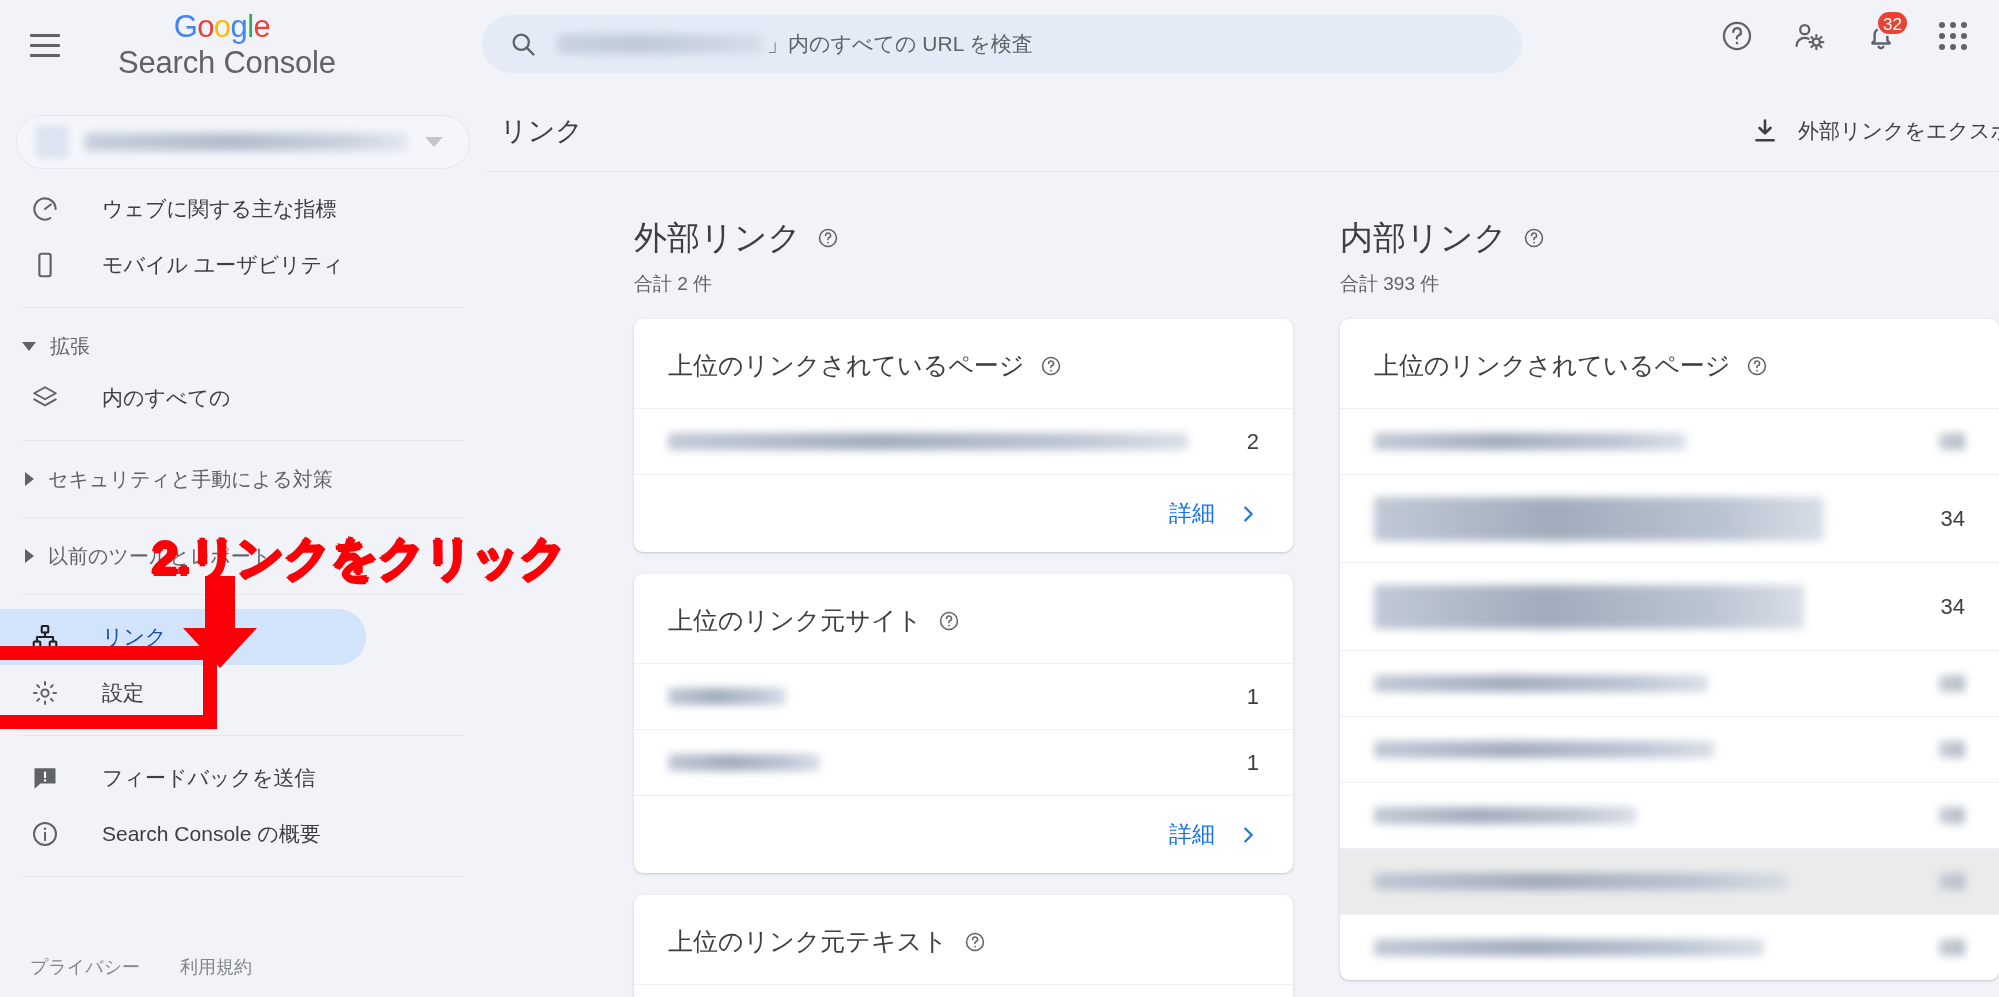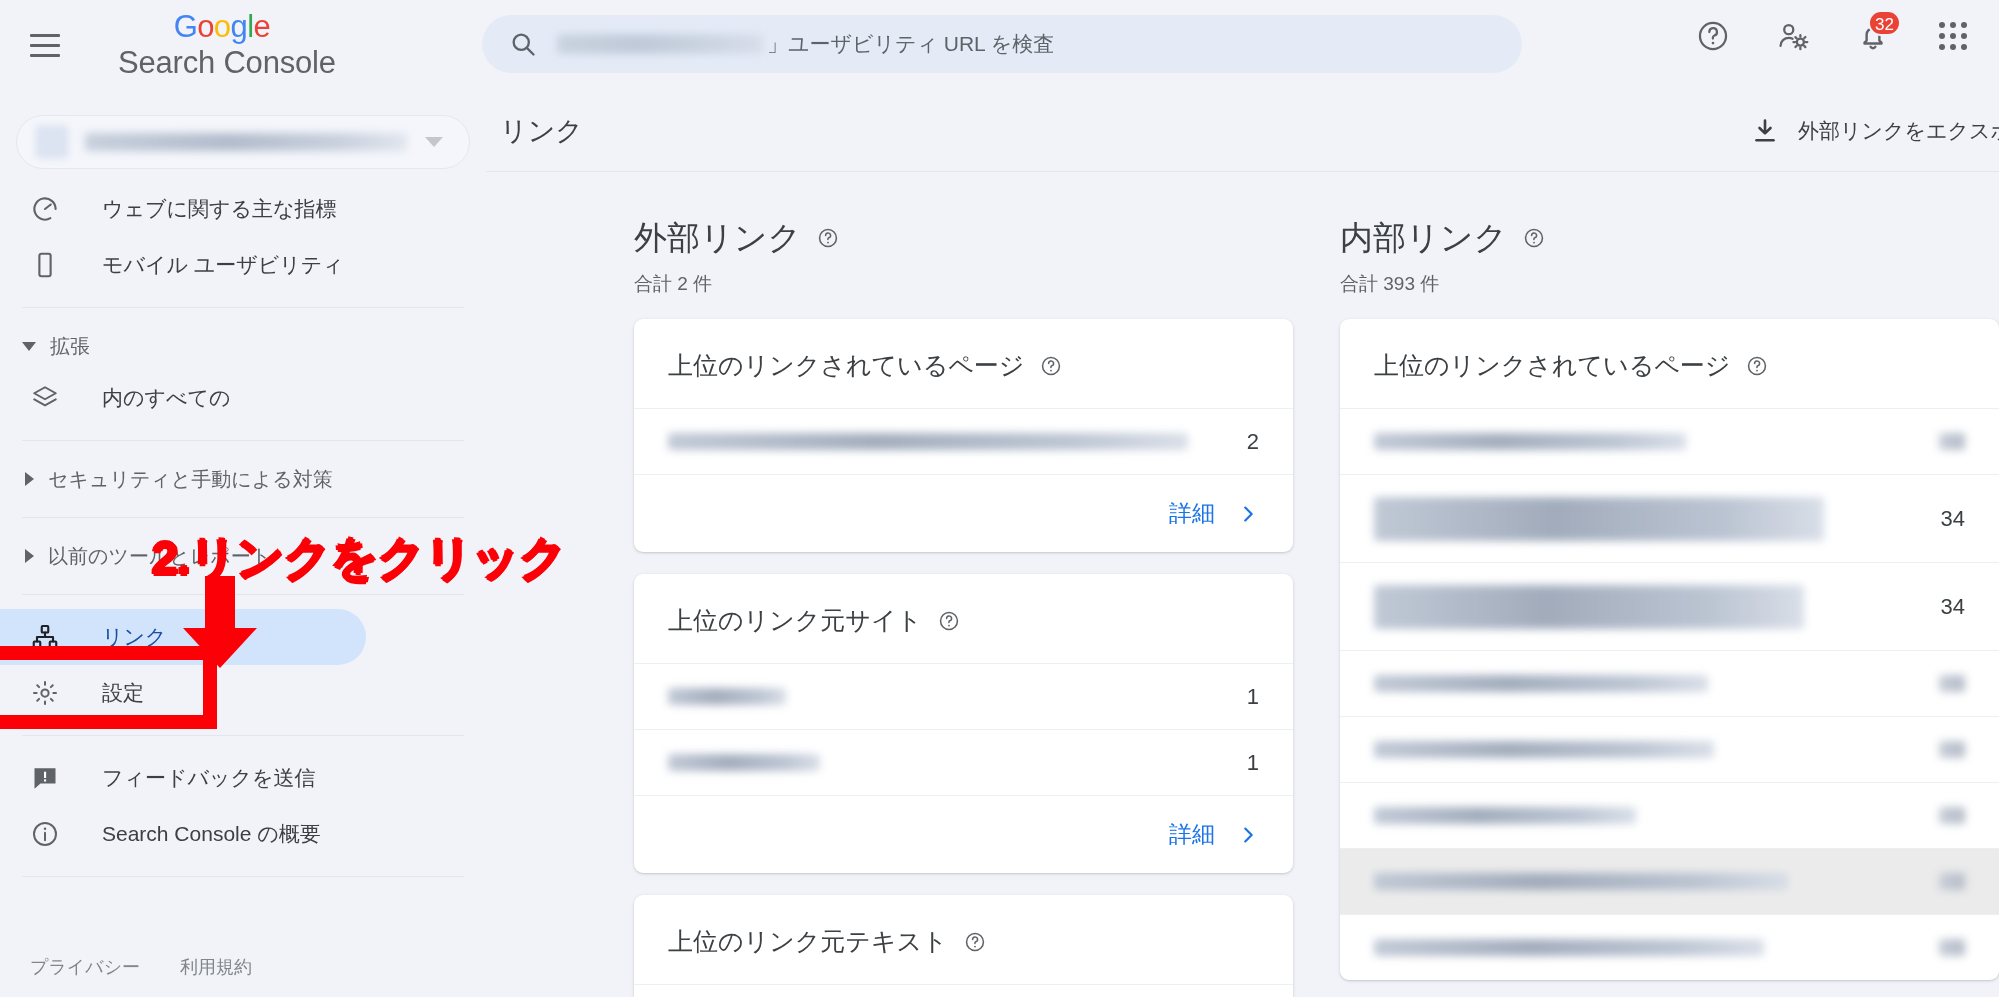--- a/index.html
+++ b/index.html
@@ -51,21 +51,21 @@
     display: flex; align-items: center; white-space: nowrap;
   }
   .blur-pill {
     display:inline-block; height: 20px; width: 206px;
     background: linear-gradient(90deg,#c5cedb,#b9c4d3 40%,#c8d1de 75%,#d6dde8);
     border-radius: 4px; filter: blur(4px); opacity: .85; margin-right: 4px;
   }
 
   .topicons {
     position: absolute; right: 26px; top: 16px;
-    display: flex; align-items: center; gap: 40px;
+    display: flex; align-items: center; gap: 32px;
   }
   .ticon { width: 40px; height: 40px; position: relative; cursor: pointer; display:flex; align-items:center; justify-content:center; }
   .ticon svg { display:block; }
   .badge {
     position: absolute; top: -6px; right: -8px;
     min-width: 30px; height: 26px; padding: 0 5px;
     background: #ea4335; color:#fff; border-radius: 13px;
     font-size: 17px; font-weight: 500; line-height: 26px; text-align: center;
     border: 2px solid #f1f3f9;
   }
@@ -222,21 +222,21 @@
 
     <div class="searchbar">
       <span class="search-ico">
         <svg width="28" height="28" viewBox="0 0 24 24" fill="none" stroke="#5f6368" stroke-width="2">
           <circle cx="10.5" cy="10.5" r="6.5"></circle>
             <line x1="15.5" y1="15.5" x2="21" y2="21" stroke-linecap="round"></line>
         </svg>
       </span>
       <span class="search-ph">
         <span class="blur-pill"></span>
-          <span>」ユーザビリティ URL を検査</span>
+          <span>」内のすべての URL を検査</span>
       </span>
     </div>
 
     <div class="topicons">
       <div class="ticon">
         <svg width="34" height="34" viewBox="0 0 24 24" fill="none" stroke="#5f6368" stroke-width="1.6">
           <circle cx="12" cy="12" r="9.2"></circle>
           <path d="M9.4 9.2a2.7 2.7 0 1 1 3.4 2.6c-.7.25-.9.8-.9 1.5v.5" stroke-linecap="round"></path>
           <circle cx="12" cy="17" r="0.95" fill="#5f6368" stroke="none"></circle>
         </svg>

